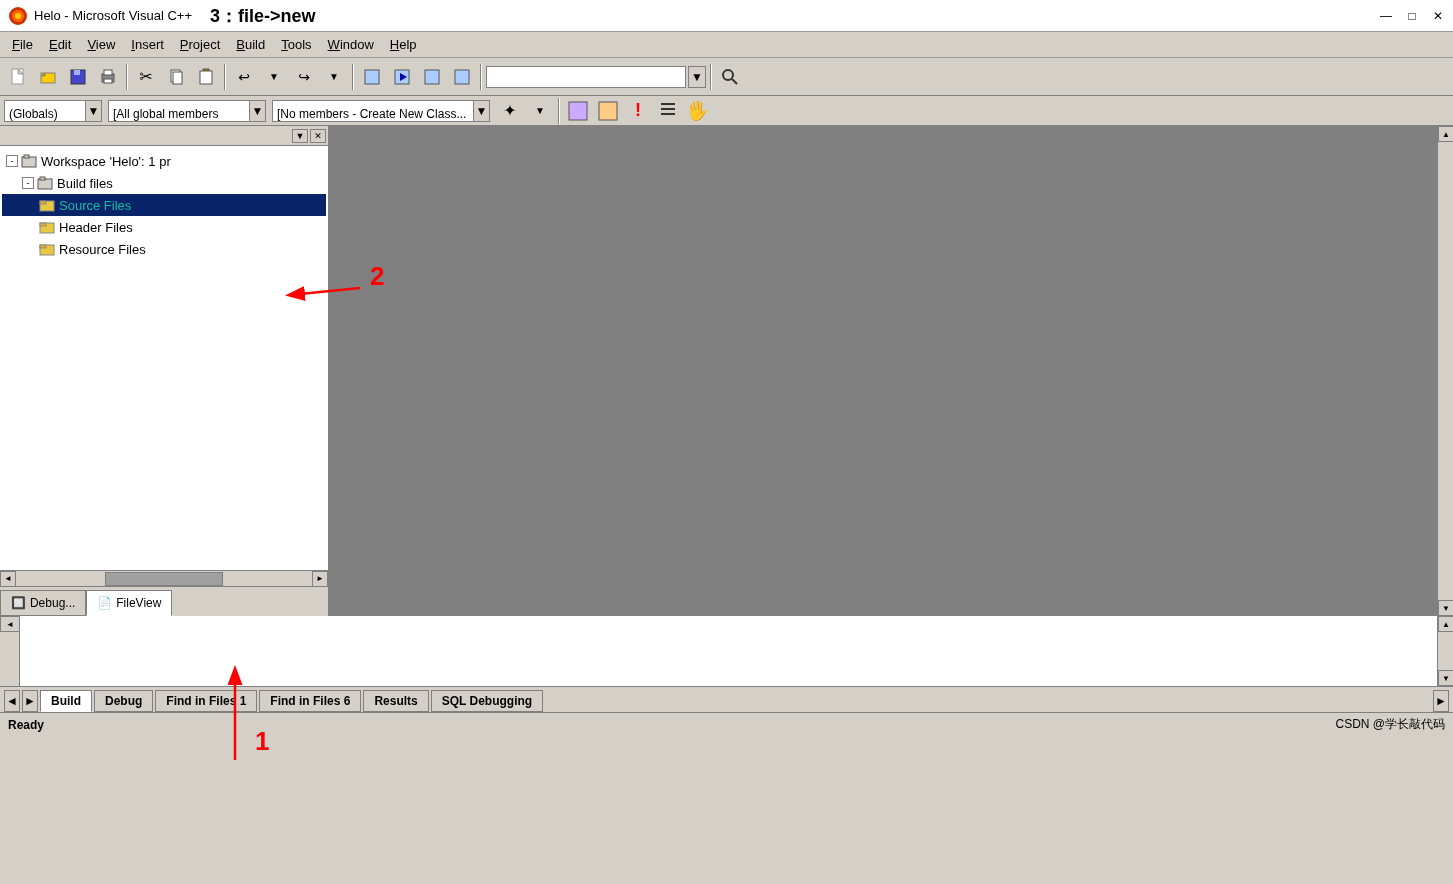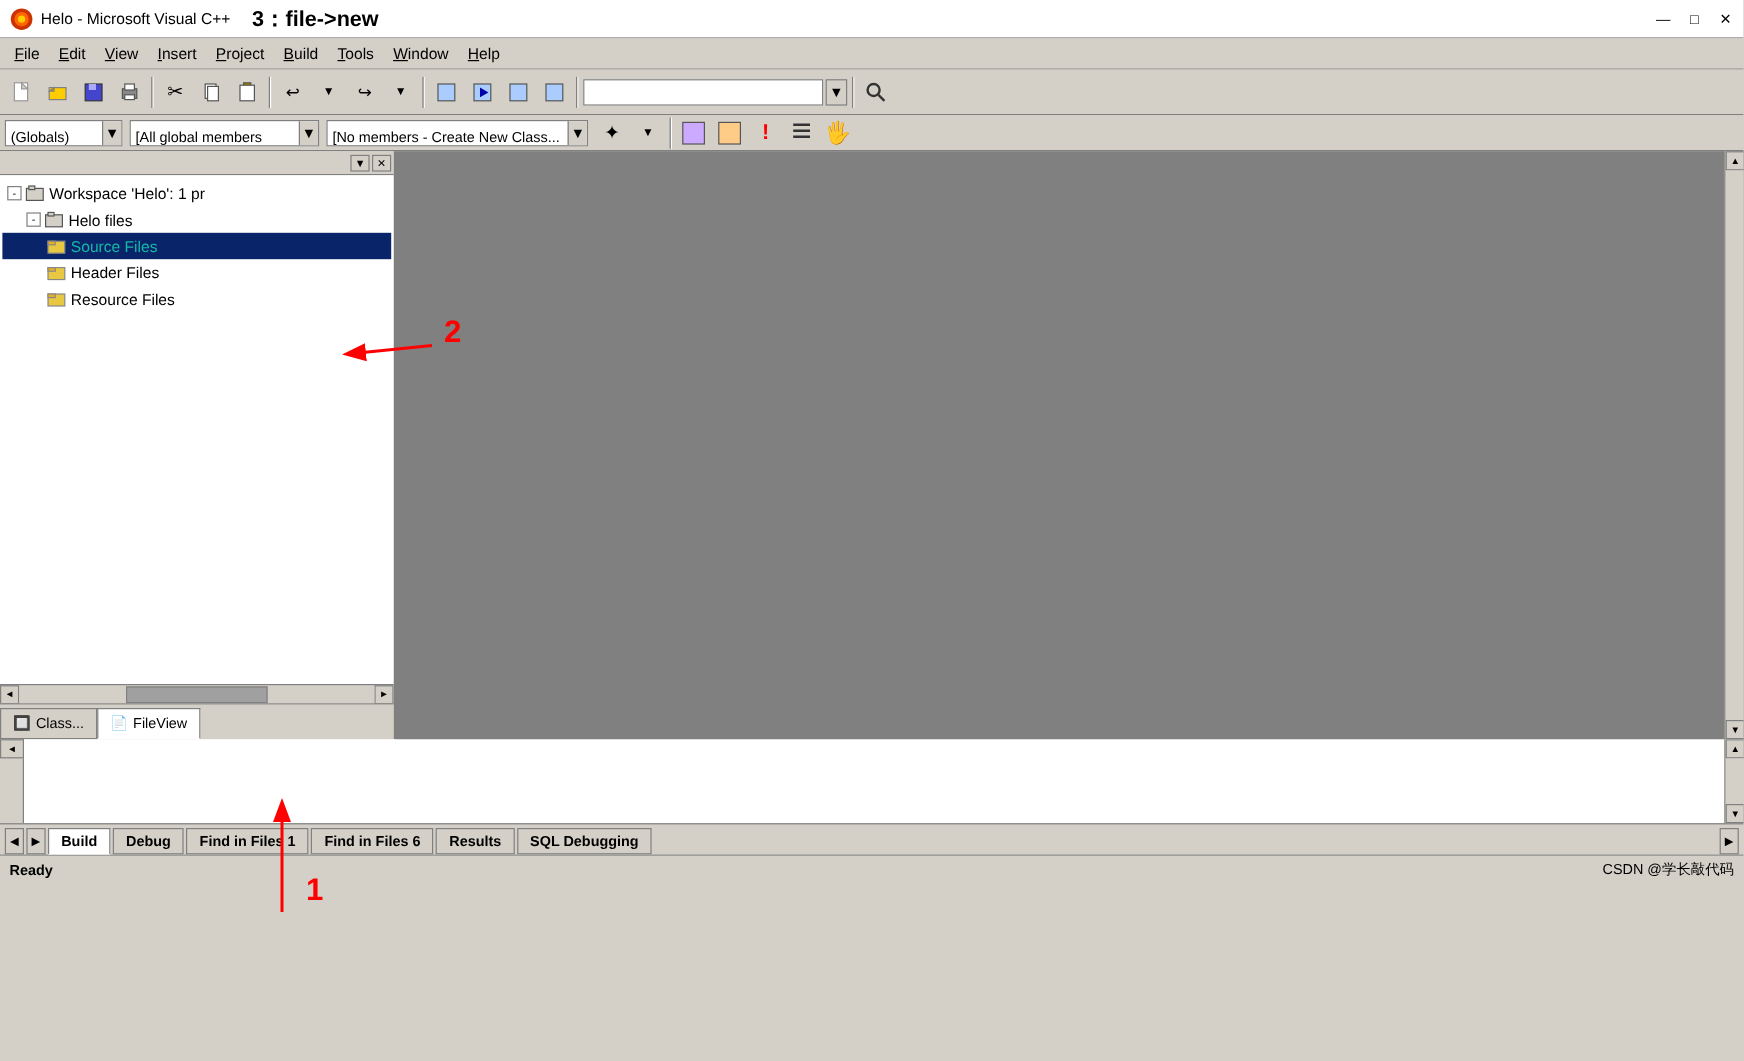--- a/index.html
+++ b/index.html
@@ -561,21 +561,21 @@
       </div>
 
       <div class="tree-item tree-indent-2">
         <div class="expand-btn">-</div>
         <span class="tree-icon">
           <svg width="16" height="14">
               <rect x="1" y="3" width="14" height="10" fill="#d4d0c8" stroke="#555"></rect>
               <rect x="3" y="1" width="5" height="3" fill="#d4d0c8" stroke="#555"></rect>
             </svg>
         </span>
-        <span>Helo files</span>
+        <span>Build files</span>
       </div>
 
       <div class="tree-item tree-indent-3 selected">
         <span class="tree-icon">
           <svg width="16" height="14">
               <rect x="1" y="3" width="14" height="10" fill="#e8c840" stroke="#888"></rect>
               <rect x="1" y="3" width="6" height="3" fill="#e8b020" stroke="#888"></rect>
             </svg>
         </span>
         <span>Source Files</span>
@@ -606,21 +606,21 @@
       <div class="scroll-arrow">◄</div>
       <div id="sidebar-scroll-track">
         <div id="sidebar-scroll-thumb"></div>
       </div>
       <div class="scroll-arrow">►</div>
     </div>
 
     <div id="sidebar-tabs">
       <div class="sidebar-tab">
         <span>🔲</span>
-        <span>Class...</span>
+        <span>Debug...</span>
       </div>
       <div class="sidebar-tab active">
         <span>📄</span>
         <span>FileView</span>
       </div>
     </div>
   </div>
 
   <div id="editor-area" style="flex:1;background:#808080;position:relative;">
 

